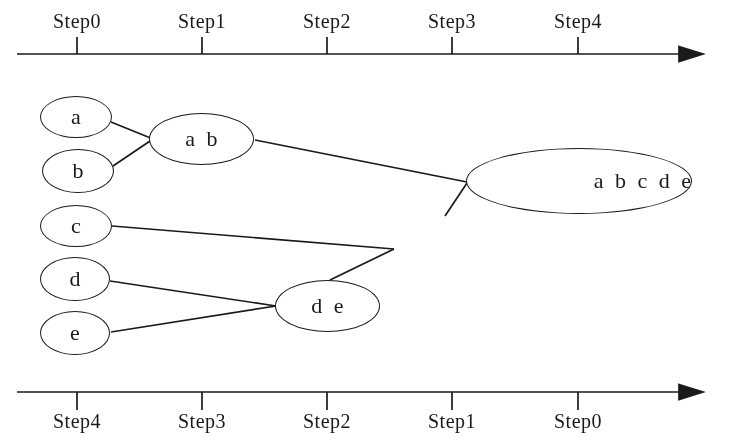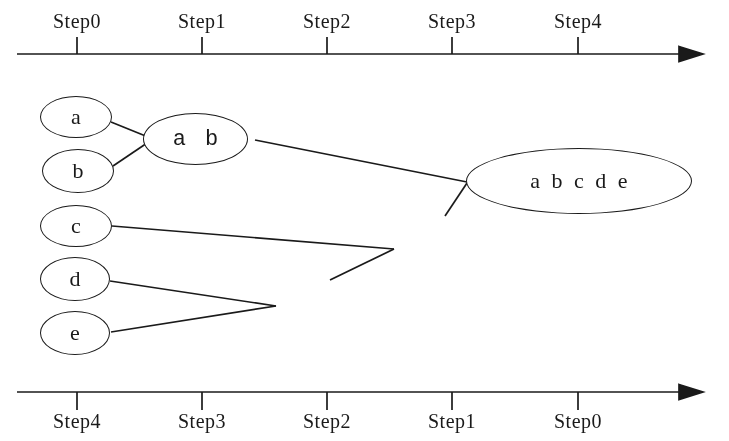--- a/index.html
+++ b/index.html
@@ -92,20 +92,23 @@
   </div>
   <div class="node" style="left:40px;  top:205px; width:72px;  height:42px;">
     <span>c</span>
   </div>
   <div class="node" style="left:40px;  top:257px; width:70px;  height:44px;">
     <span>d</span>
   </div>
   <div class="node" style="left:40px;  top:311px; width:70px;  height:44px;">
     <span>e</span>
   </div>
-  <div class="node" style="left:143px; top:113px; width:105px; height:52px;font-family:Liberation Mono, monospace;">
+  <div class="node" style="left:149px; top:113px; width:105px; height:52px;">
     <span>a b</span>
   </div>
-  <div class="node" style="left:466px; top:148px; width:226px; height:66px;">
+  <div class="node" style="left:275px; top:280px; width:105px; height:52px;">
+    <span>d e</span>
+  </div>
+  <div class="node" style="left:466px; top:148px; width:226px; height:66px;justify-content:flex-end;">
     <span>a b c d e</span>
   </div>
 
 </div>
 
 </body></html>

